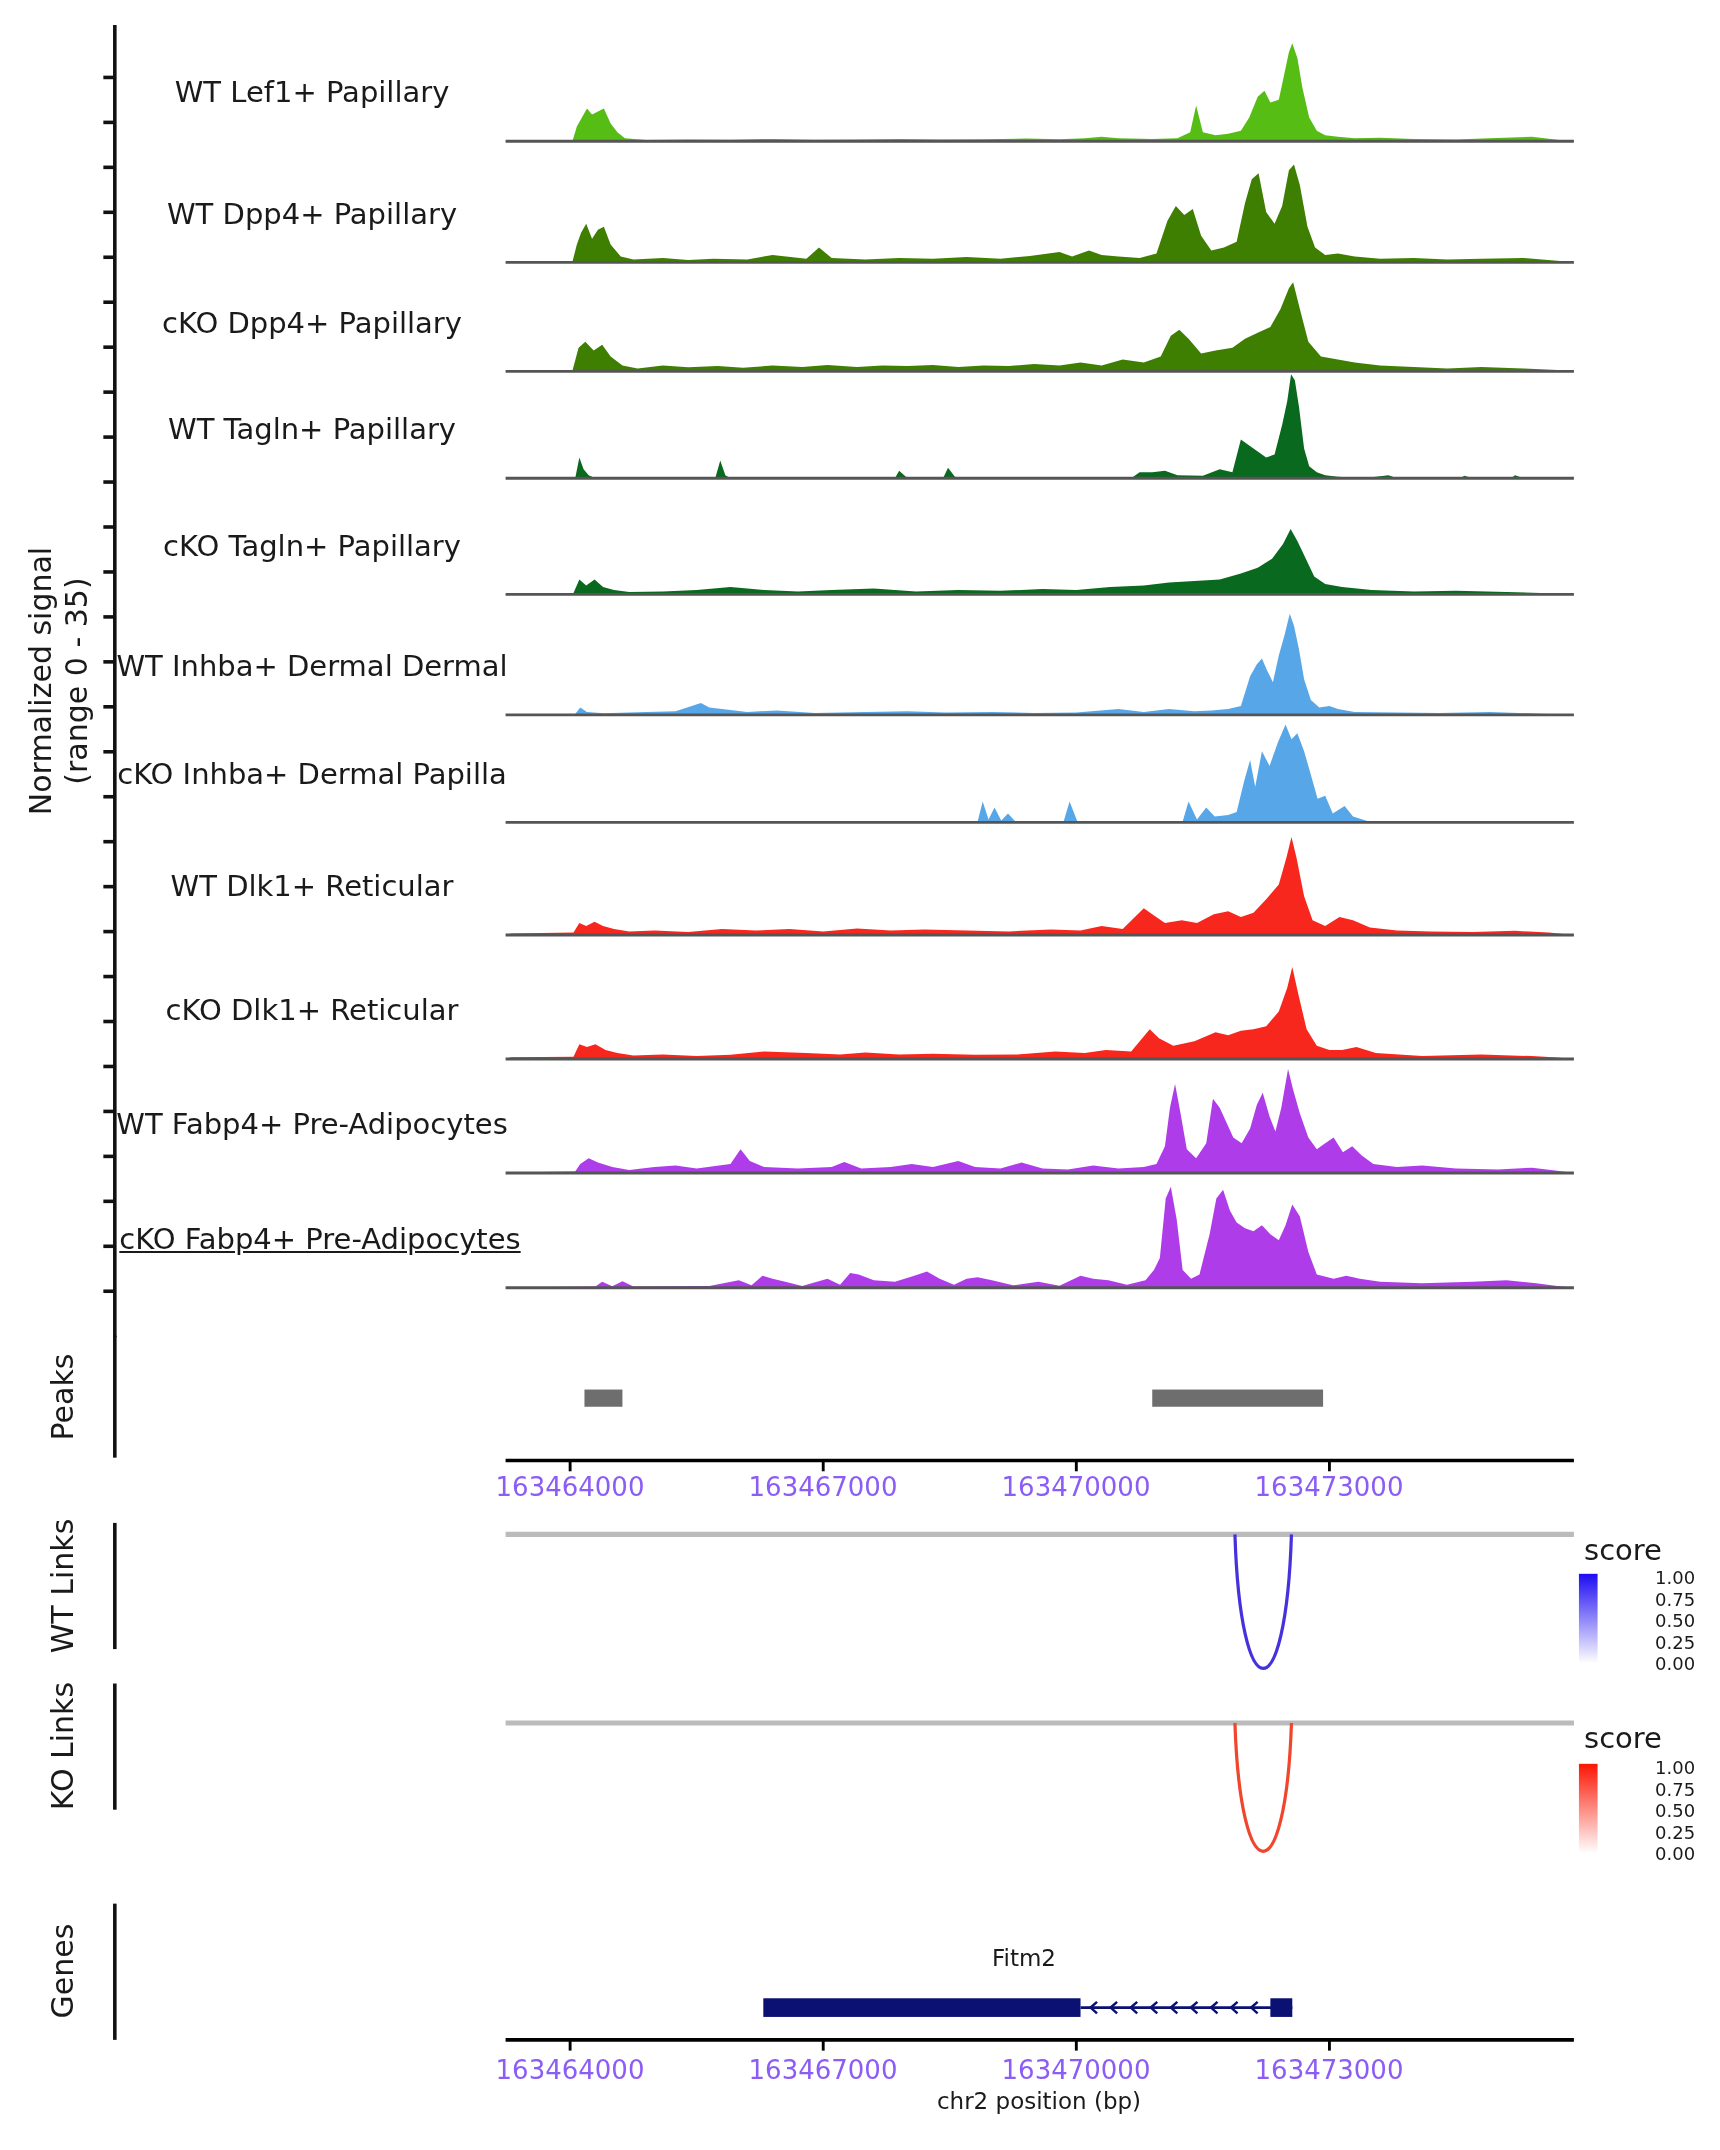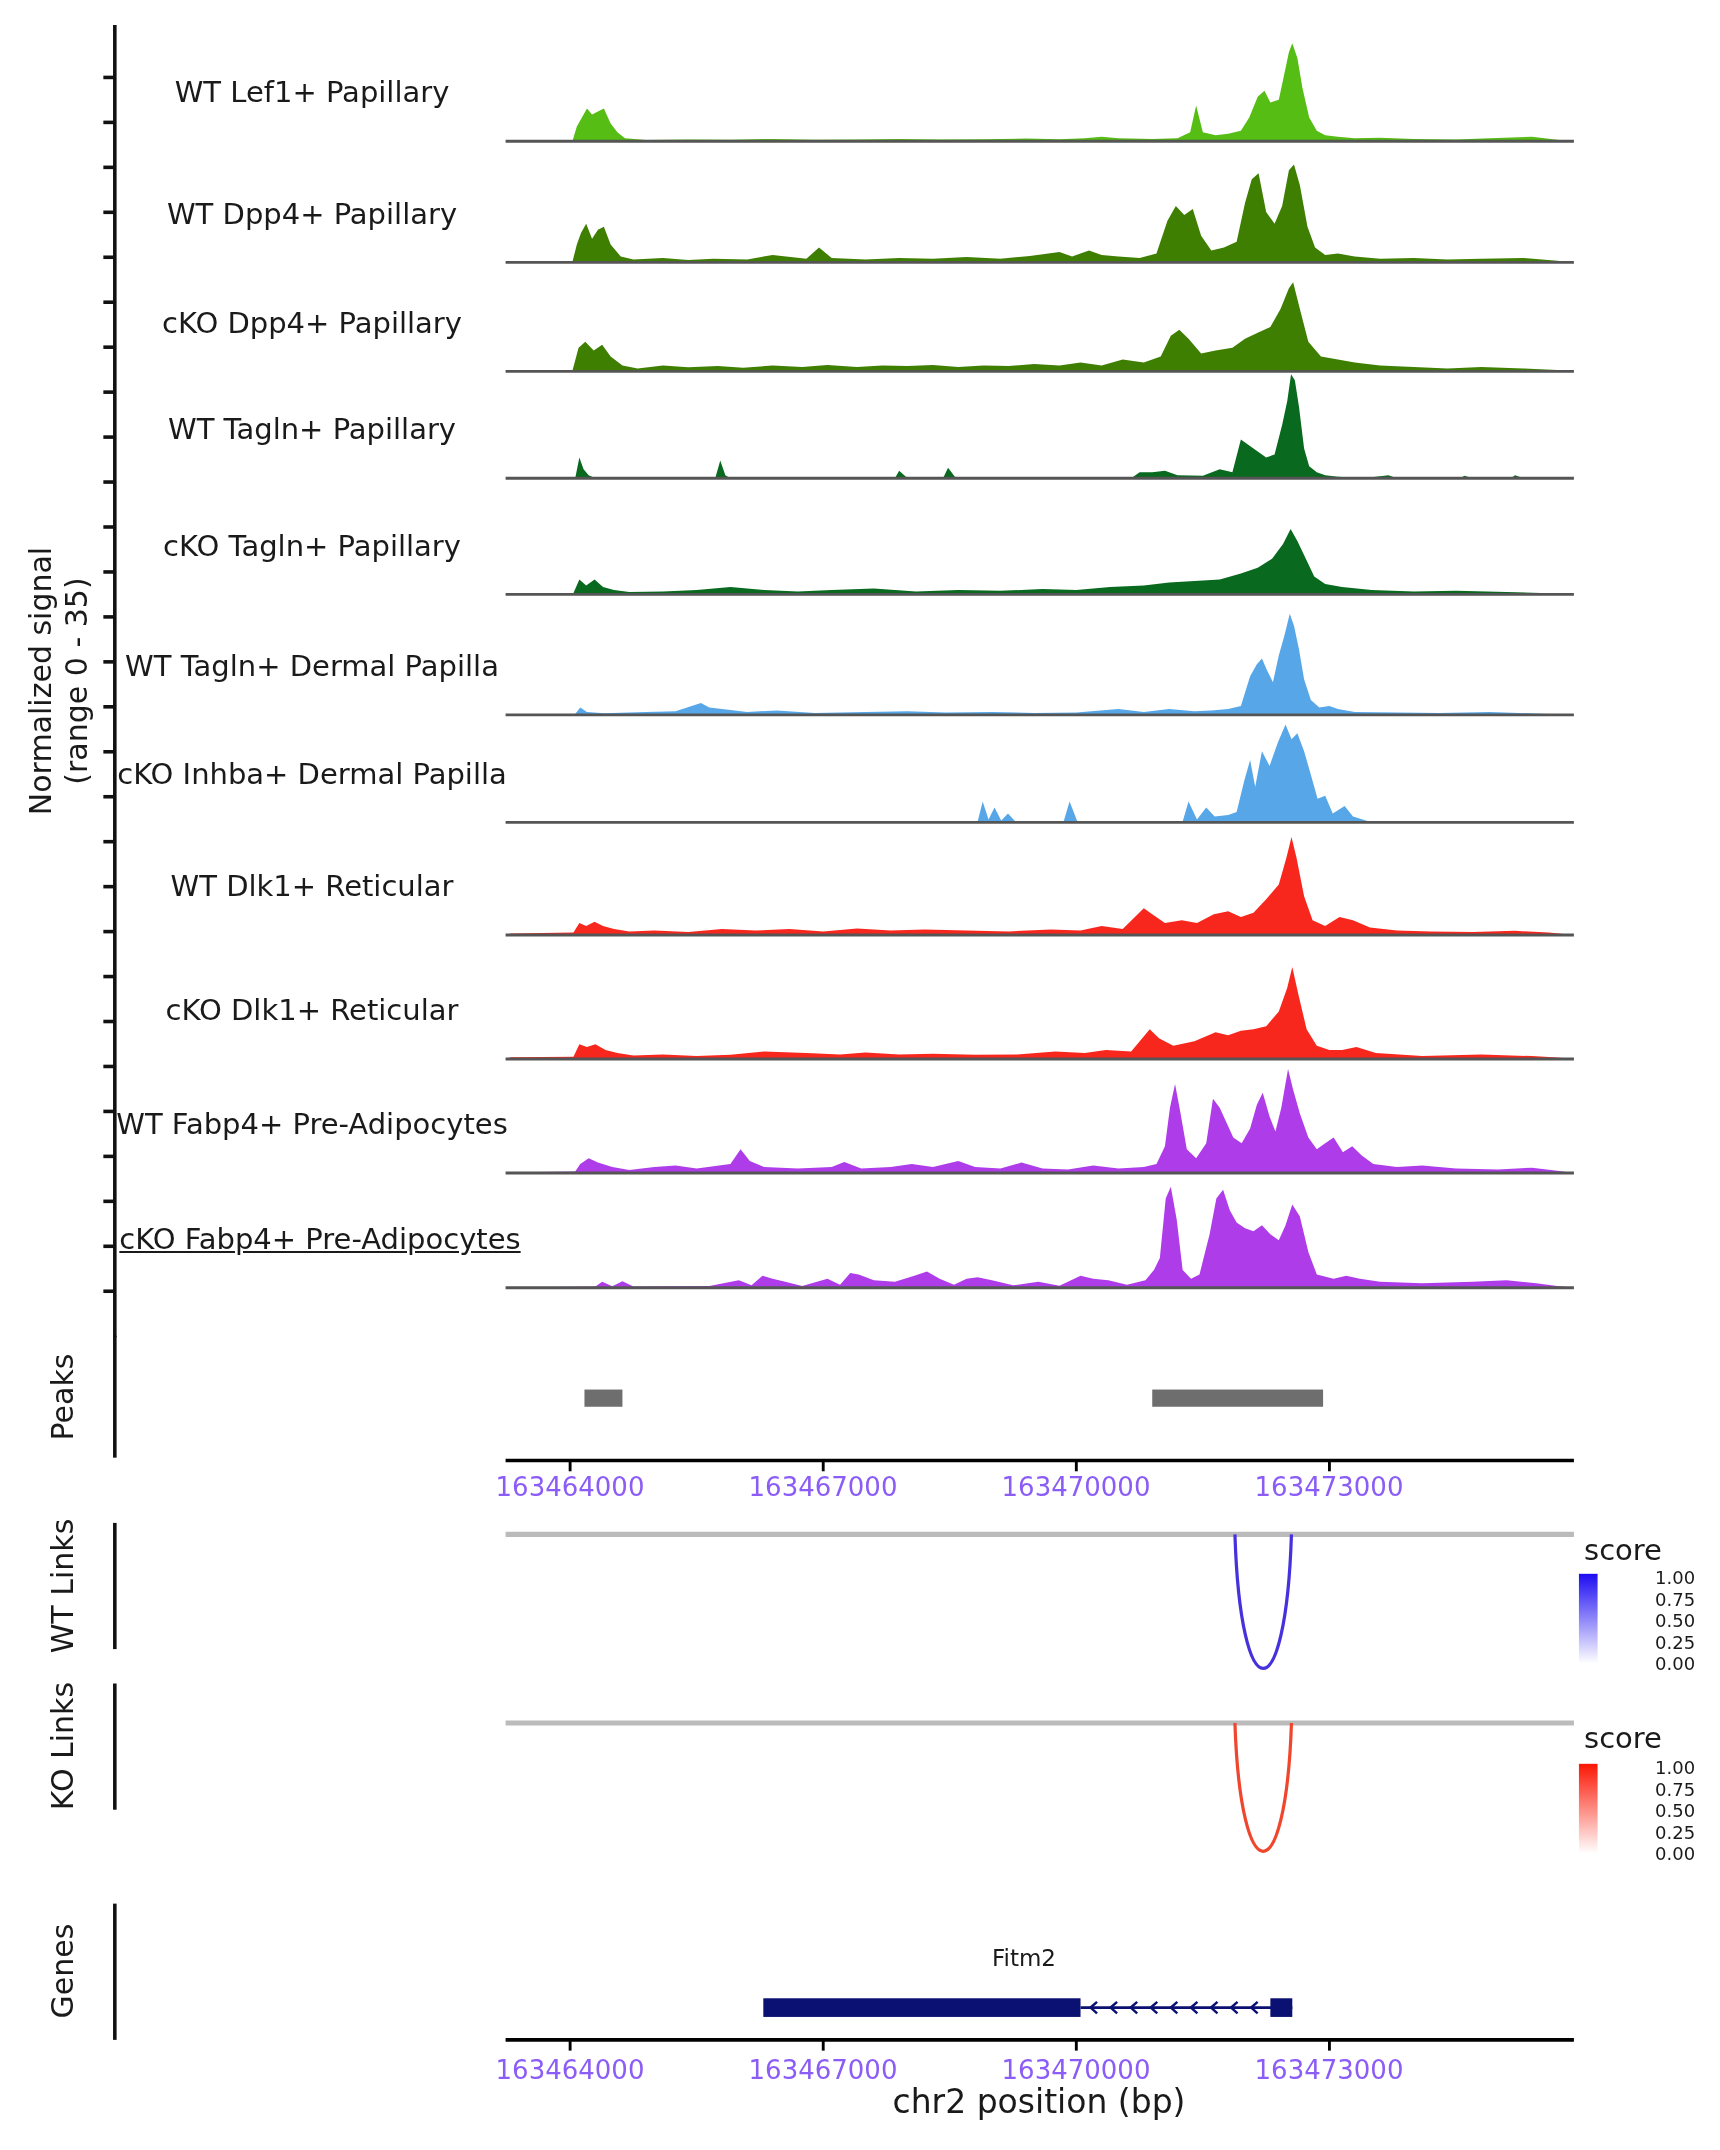--- a/index.html
+++ b/index.html
@@ -14,21 +14,21 @@
   .sec-wt{top:1586px;}
   .sec-ko{top:1746px;}
   .sec-genes{top:1971px;}
   .tlab{font-size:29px;transform:translate(-50%,-50%);}
   .xtick{font-size:26px;color:#8b5cf6;transform:translate(-50%,-50%);}
   .score-title{font-size:29px;transform:translate(-50%,-50%);left:1623px;}
   .st-wt{top:1550px;}
   .st-ko{top:1738px;}
   .leg-num{font-size:18px;transform:translate(0,-50%);left:1607px;margin-left:48px;}
   .gene-name{font-size:23px;transform:translate(-50%,-50%);left:1024px;top:1958px;}
-  .xlabel{font-size:33px;transform:translate(-50%,-50%);left:1039px;top:2101px;}
+  .xlabel{font-size:23px;transform:translate(-50%,-50%);left:1039px;top:2101px;}
 </style>
 </head>
 <body>
 
 <div class="canvas">
 
   <svg id="plot-svg" width="1721" height="2151" viewBox="0 0 2400 3000">
     <defs>
       <linearGradient id="grad-wt" x1="0" y1="0" x2="0" y2="1">
         <stop offset="0" stop-color="#1D0CF2"></stop>
@@ -151,21 +151,21 @@
 
   <div class="txt gene-name">Fitm2</div>
   <div class="txt xlabel">chr2 position (bp)</div>
 
   <div id="gen-labels">
       <div class="txt tlab" style="left: 312px; top: 92px;">WT Lef1+ Papillary</div>
       <div class="txt tlab" style="left: 312px; top: 214px;">WT Dpp4+ Papillary</div>
       <div class="txt tlab" style="left: 312px; top: 323px;">cKO Dpp4+ Papillary</div>
       <div class="txt tlab" style="left: 312px; top: 429px; text-align: center;">WT Tagln+ Papillary</div>
       <div class="txt tlab" style="left: 312px; top: 546px;">cKO Tagln+ Papillary</div>
-      <div class="txt tlab" style="left: 312px; top: 666px;">WT Tagln+ Dermal Papilla</div>
+      <div class="txt tlab" style="left: 312px; top: 666px;">WT Inhba+ Dermal Dermal</div>
       <div class="txt tlab" style="left: 312px; top: 774px;">cKO Inhba+ Dermal Papilla</div>
       <div class="txt tlab" style="left: 312px; top: 886px;">WT Dlk1+ Reticular</div>
       <div class="txt tlab" style="left: 312px; top: 1010px;">cKO Dlk1+ Reticular</div>
       <div class="txt tlab" style="left: 312px; top: 1124px;">WT Fabp4+ Pre-Adipocytes</div>
       <div class="txt tlab" style="left: 320px; top: 1239px; text-decoration: underline;">cKO Fabp4+ Pre-Adipocytes</div>
       <div class="txt xtick" style="left: 570px; top: 1487px;">163464000</div>
       <div class="txt xtick" style="left: 823px; top: 1487px;">163467000</div>
       <div class="txt xtick" style="left: 1076px; top: 1487px;">163470000</div>
       <div class="txt xtick" style="left: 1329px; top: 1487px;">163473000</div>
       <div class="txt xtick" style="left: 570px; top: 2070px;">163464000</div>

